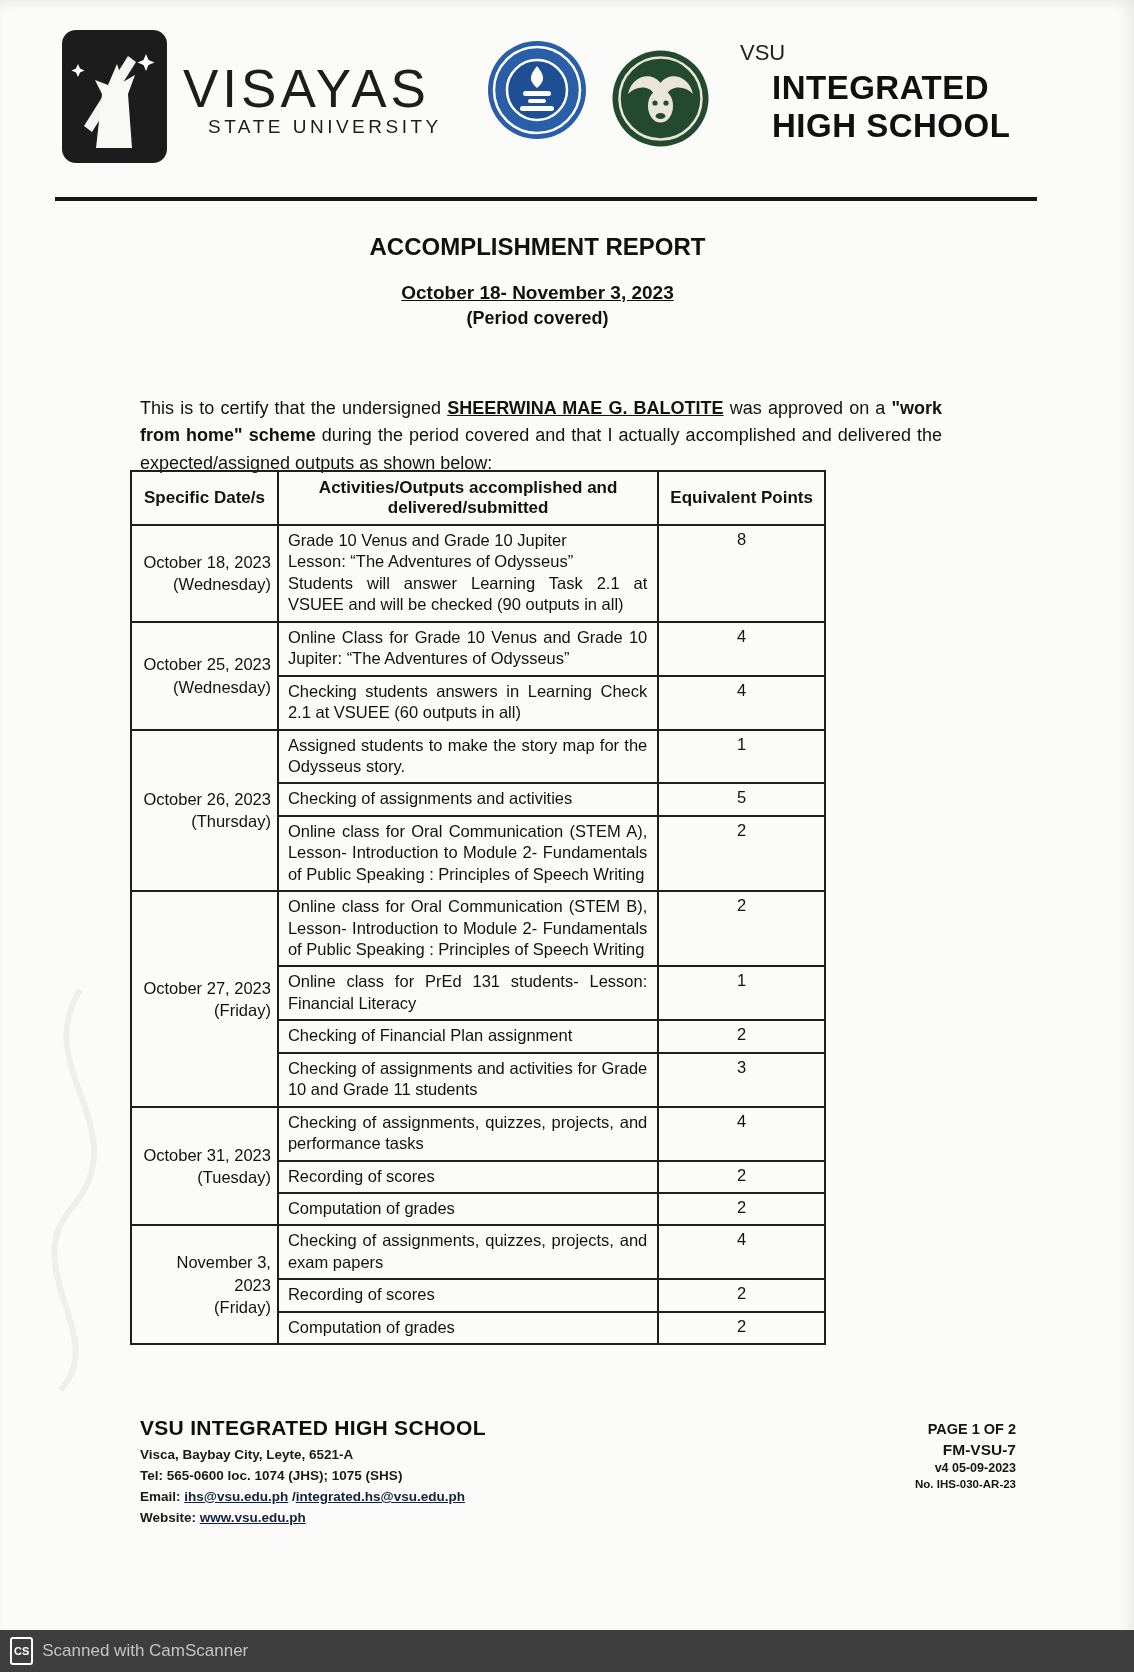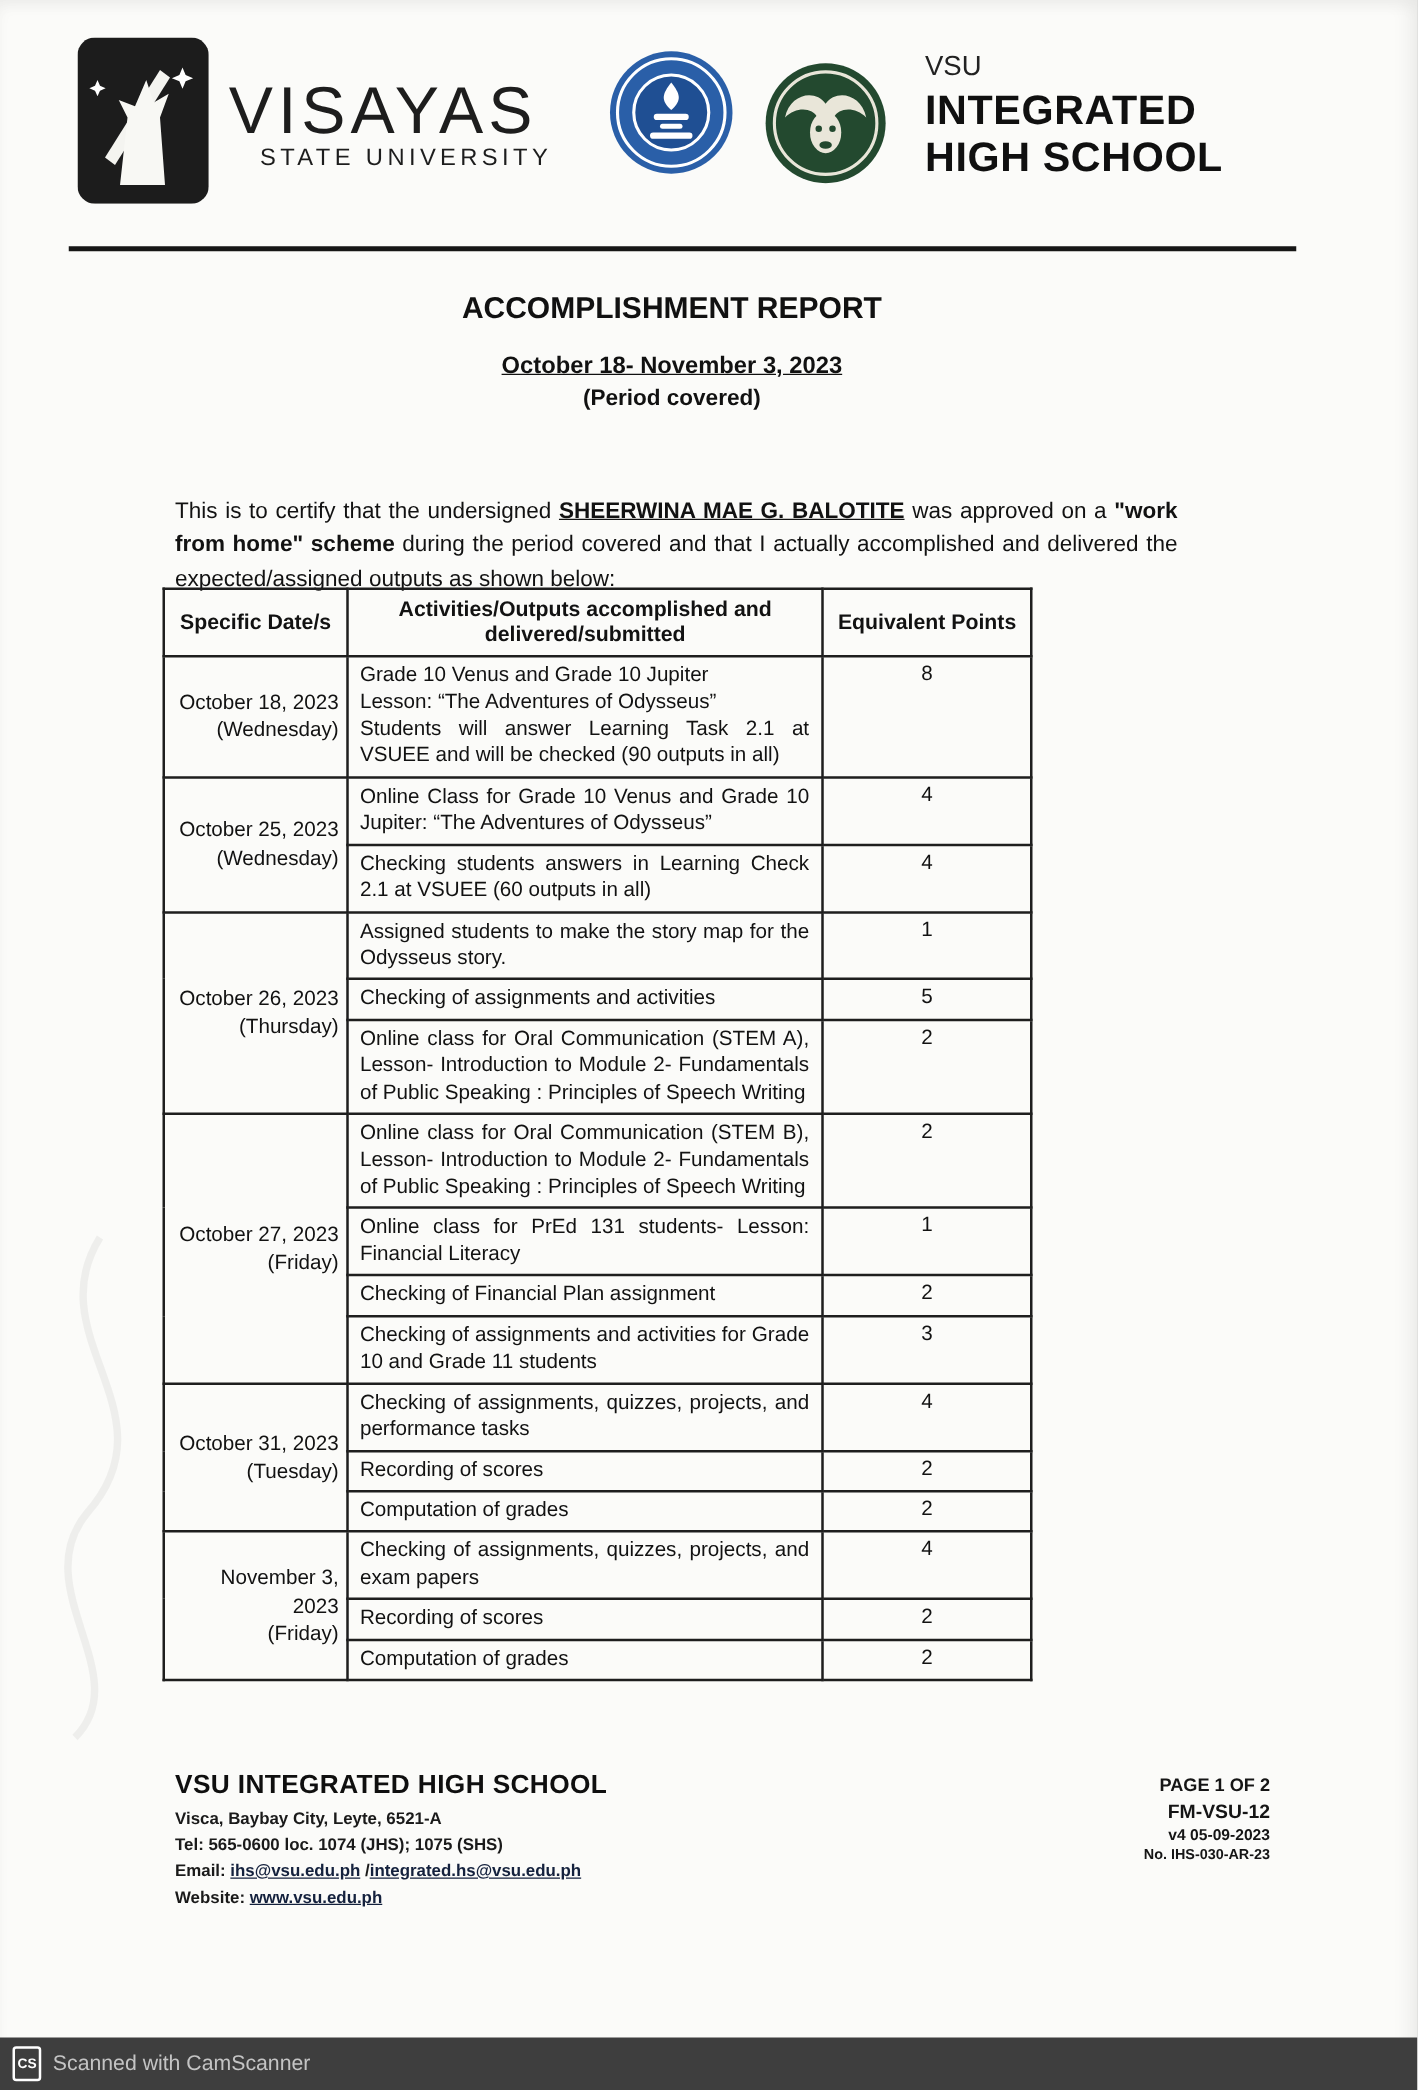--- a/index.html
+++ b/index.html
@@ -16,21 +16,21 @@
   }
 
   
   .logo-vsu { position:absolute; left:62px; top:30px; }
   .visayas { position:absolute; left:183px; top:58px; font-size:53px; letter-spacing:4px; font-weight:400; color:#1d1d1d; }
   .state-univ { position:absolute; left:208px; top:116px; font-size:19px; letter-spacing:3.5px; font-weight:400; color:#1d1d1d; }
   .logo-blue { position:absolute; left:487px; top:40px; }
   .logo-green { position:absolute; left:612px; top:50px; }
   .org-block { position:absolute; left:740px; top:40px; line-height:1.15; }
   .org-small { font-size:22px; font-weight:400; color:#222; margin-bottom:4px; }
-  .org-line { font-size:33px; font-weight:700; color:#101010; letter-spacing:0.5px; }
+  .org-line { font-size:33px; font-weight:700; color:#101010; letter-spacing:0.5px;margin-left:32px; }
 
   .divider { position:absolute; left:55px; top:197px; width:982px; height:4px; background:#161616; }
 
   
   .report-title { position:absolute; left:0; top:233px; width:1075px; text-align:center; font-size:24px; font-weight:700; color:#111; }
   .period-range { position:absolute; left:0; top:282px; width:1075px; text-align:center; font-size:19px; font-weight:600; text-decoration:underline; color:#111; }
   .period-label { position:absolute; left:0; top:308px; width:1075px; text-align:center; font-size:18px; font-weight:700; color:#111; }
 
   
   .cert { position:absolute; left:140px; top:377px; width:802px; font-size:18px; line-height:1.52; text-align:justify; color:#121212; }
@@ -222,21 +222,21 @@
   <div class="footer-left">
     <div class="footer-school">VSU INTEGRATED HIGH SCHOOL</div>
     <div class="footer-line">Visca, Baybay City, Leyte, 6521-A</div>
     <div class="footer-line">Tel: 565-0600 loc. 1074 (JHS); 1075 (SHS)</div>
     <div class="footer-line"><span class="lbl">Email:</span> <span class="footer-link">ihs@vsu.edu.ph</span> <span>/</span><span class="footer-link">integrated.hs@vsu.edu.ph</span></div>
     <div class="footer-line"><span class="lbl">Website:</span> <span class="footer-link">www.vsu.edu.ph</span></div>
   </div>
 
   <div class="footer-right">
     <div class="fr-page">PAGE 1 OF 2</div>
-    <div class="fr-form">FM-VSU-12</div>
+    <div class="fr-form">FM-VSU-7</div>
     <div class="fr-ver">v4 05-09-2023</div>
     <div class="fr-no">No. IHS-030-AR-23</div>
   </div>
 
   <svg class="artifact" width="140" height="420" viewBox="0 0 140 420">
     <path d="M60 10 C10 90, 120 150, 50 230 C0 290, 90 360, 40 410" fill="none" stroke="#555" stroke-width="6"></path>
   </svg>
 
   <div class="scan-bar">
     <span class="scan-badge">CS</span>

